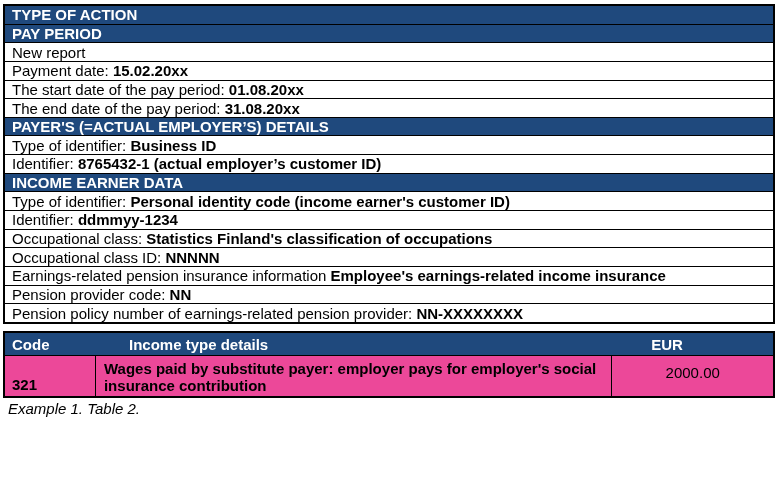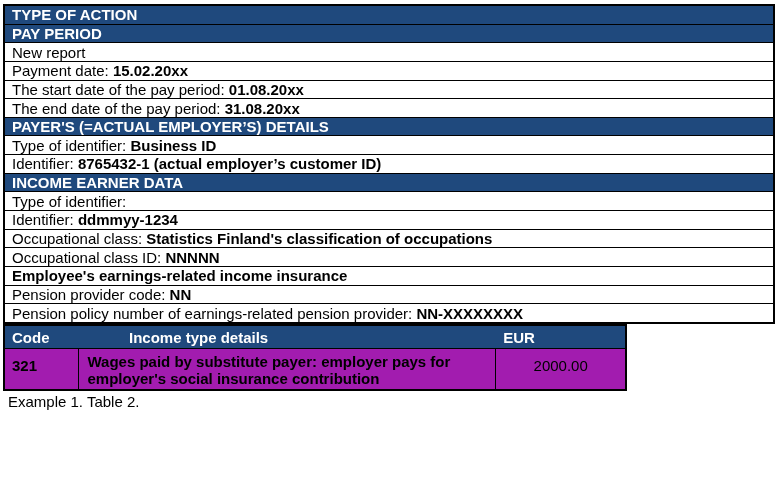--- a/index.html
+++ b/index.html
@@ -42,72 +42,74 @@
   }
   .row:first-child { border-top: none; }
   .row.hdr {
     background: var(--header-bg);
     color: var(--header-text);
     font-weight: bold;
   }
   .val { font-weight: bold; }
   
   .tbl-income {
-    width: 624px;
+    width: 772px;
+    margin-top: 7px;
     border: 2px solid var(--border-color);
-    background: #a21caf;
+    background: #ec4899;
   }
   .irow { display: flex; }
   .irow.ihdr {
     background: var(--header-bg);
     color: var(--header-text);
     font-weight: bold;
     height: 22px;
     align-items: center;
   }
   .irow.idata {
     border-top: 1px solid var(--border-color);
     height: 41px;
   }
   .cell { overflow: hidden; }
   .cell.c-code { width: 116px; padding-left: 7px; }
   .cell.c-details { flex: 1 1 auto; padding-left: 8px; padding-right: 6px; }
   .cell.c-eur { width: 212px; text-align: center; }
   .idata .cell { display: flex; }
   .idata .cell + .cell { border-left: 1px solid var(--border-color); }
-  .idata .c-code { align-items: flex-end; padding-bottom: 15px; font-weight: bold; text-align: right; }
+  .idata .c-code { align-items: flex-end; padding-bottom: 3px; font-weight: bold; text-align: right; }
   .idata .c-details { align-items: flex-start; padding-top: 4px; font-weight: bold; line-height: 17px; white-space: normal; }
   .idata .c-eur { align-items: flex-end; justify-content: center; padding-bottom: 15px; }
   
   .caption {
+    font-style: italic;
     padding: 3px 0 12px 5px;
     line-height: 1;
   }
 </style>
 </head>
 <body>
 
 <div class="page">
 
   <div class="tbl-main">
     <div class="row hdr"><span class="lbl">TYPE OF ACTION</span></div>
     <div class="row hdr"><span class="lbl">PAY PERIOD</span></div>
     <div class="row"><span class="lbl">New report</span><span class="val"></span></div>
     <div class="row"><span class="lbl">Payment date: </span><span class="val">15.02.20xx</span></div>
     <div class="row"><span class="lbl">The start date of the pay period: </span><span class="val">01.08.20xx</span></div>
     <div class="row"><span class="lbl">The end date of the pay period: </span><span class="val">31.08.20xx</span></div>
     <div class="row hdr"><span class="lbl">PAYER'S (=ACTUAL EMPLOYER’S) DETAILS</span></div>
     <div class="row"><span class="lbl">Type of identifier: </span><span class="val">Business ID</span></div>
     <div class="row"><span class="lbl">Identifier: </span><span class="val">8765432-1 (actual employer’s customer ID)</span></div>
     <div class="row hdr"><span class="lbl">INCOME EARNER DATA</span></div>
-    <div class="row"><span class="lbl">Type of identifier: </span></div>
+    <div class="row"><span class="lbl">Type of identifier: </span><span class="val">Personal identity code (income earner's customer ID)</span></div>
     <div class="row"><span class="lbl">Identifier: </span><span class="val">ddmmyy-1234</span></div>
     <div class="row"><span class="lbl">Occupational class: </span><span class="val">Statistics Finland's classification of occupations</span></div>
     <div class="row"><span class="lbl">Occupational class ID: </span><span class="val">NNNNN</span></div>
-    <div class="row"><span class="val">Employee's earnings-related income insurance</span></div>
+    <div class="row"><span class="lbl">Earnings-related pension insurance information </span><span class="val">Employee's earnings-related income insurance</span></div>
     <div class="row"><span class="lbl">Pension provider code: </span><span class="val">NN</span></div>
     <div class="row"><span class="lbl">Pension policy number of earnings-related pension provider: </span><span class="val">NN-XXXXXXXX</span></div>
   </div>
 
   <div class="tbl-income">
     <div class="irow ihdr">
       <div class="cell c-code">Code</div>
       <div class="cell c-details">Income type details</div>
       <div class="cell c-eur">EUR</div>
     </div>

